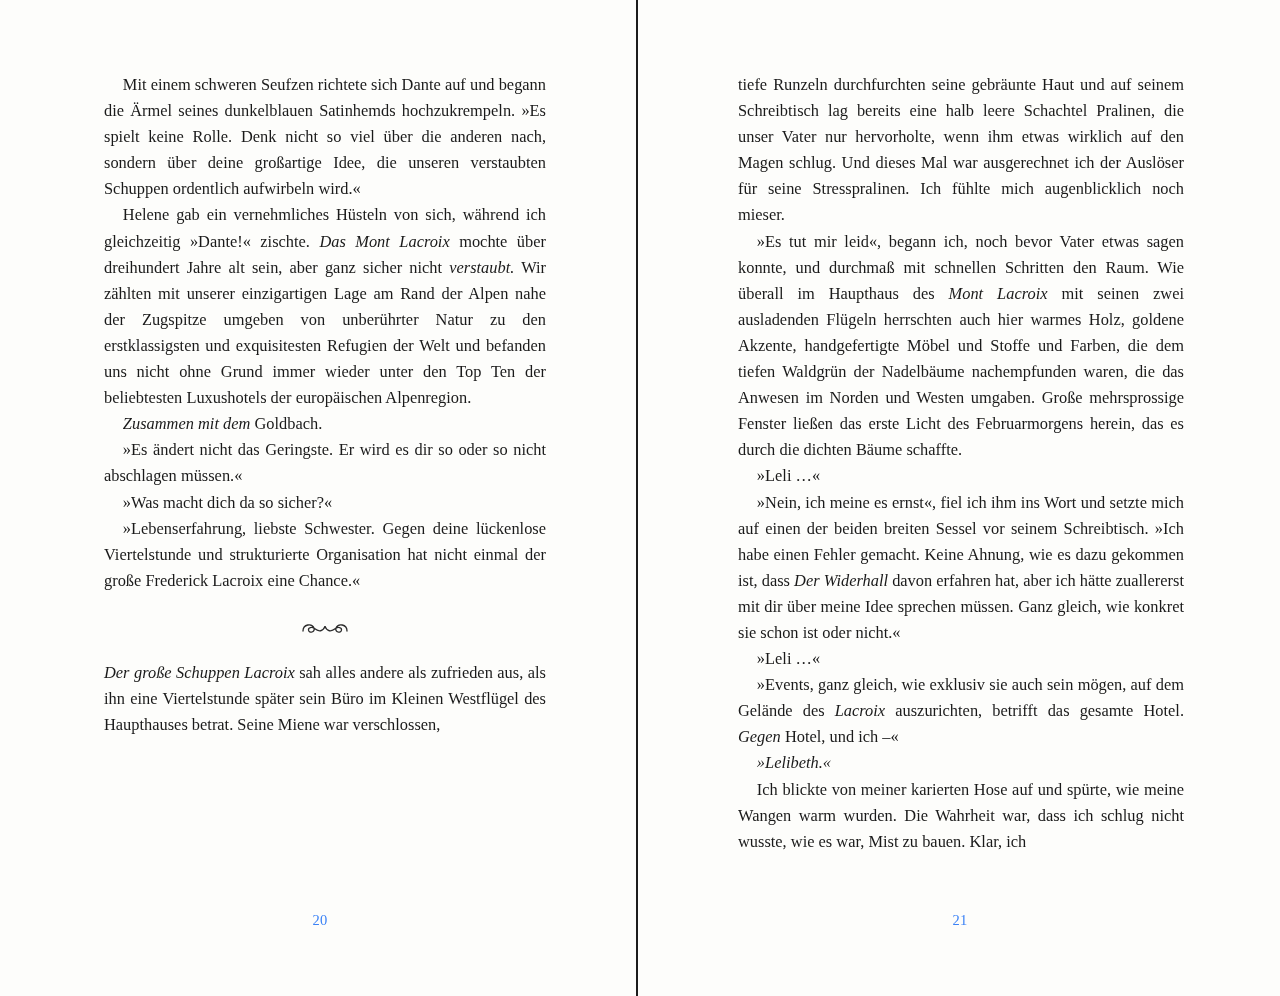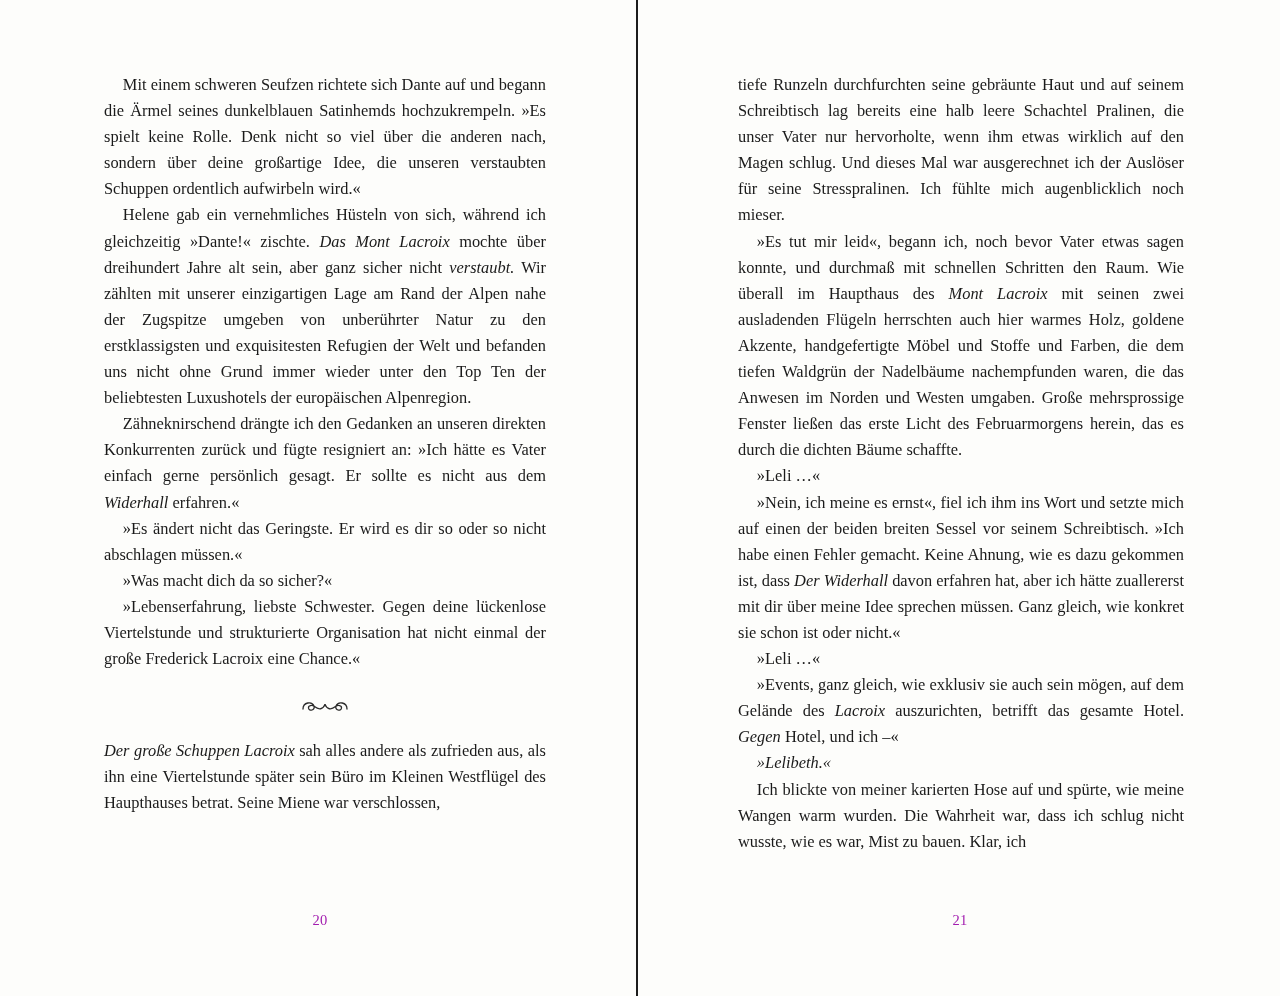--- a/index.html
+++ b/index.html
@@ -70,38 +70,38 @@
     display: inline-block;
     vertical-align: middle;
   }
   .folio {
     position: absolute;
     bottom: 67px;
     width: 100%;
     left: 0;
     text-align: center;
     font-size: 14.5px;
-    color: #a21caf;
+    color: #3b82f6;
     letter-spacing: 0.02em;
   }
   .page-left .folio { padding-right: 8px; }
   .page-right .folio { padding-right: 16px; }
 </style>
 </head>
 <body>
 
 <div class="spread">
 
   <div class="gutter"></div>
 
   <div class="page page-left">
     <div class="text-block" id="left-body">
         <p>Mit einem schweren Seufzen richtete sich Dante auf und begann die Ärmel seines dunkelblauen Satinhemds hochzukrempeln. »Es spielt keine Rolle. Denk nicht so viel über die anderen nach, sondern über deine großartige Idee, die unseren verstaubten Schuppen ordentlich aufwirbeln wird.«</p>
         <p>Helene gab ein vernehmliches Hüsteln von sich, während ich gleichzeitig »Dante!« zischte. <em>Das Mont Lacroix</em> mochte über dreihundert Jahre alt sein, aber ganz sicher nicht <em>verstaubt.</em> Wir zählten mit unserer einzigartigen Lage am Rand der Alpen nahe der Zugspitze umgeben von unberührter Natur zu den erstklassigsten und exquisitesten Refugien der Welt und befanden uns nicht ohne Grund immer wieder unter den Top Ten der beliebtesten Luxushotels der europäischen Alpenregion.</p>
-        <p>Zähneknirschend drängte ich den Gedanken an unseren direkten Konkurrenten zurück und fügte resigniert an: »Ich hätte es Vater einfach gerne persönlich gesagt. Er sollte es nicht aus dem <em>Widerhall</em> erfahren.«</p>
+        <p><em>Zusammen mit dem</em> Goldbach.</p>
         <p>»Es ändert nicht das Geringste. Er wird es dir so oder so nicht abschlagen müssen.«</p>
         <p>»Was macht dich da so sicher?«</p>
         <p>»Lebenserfahrung, liebste Schwester. Gegen deine lückenlose Viertelstunde und strukturierte Organisation hat nicht einmal der große Frederick Lacroix eine Chance.«</p>
       </div>
     <div class="ornament">
       <svg width="52" height="20" viewBox="0 0 52 20" aria-hidden="true">
         <path d="M4 13 C4 6, 13 5, 15 10 C16.5 14, 10 16, 9.5 12 C9.2 9.3, 13 8.6, 15.5 10.6 C20 14.2, 24 13.4, 26 8.6" fill="none" stroke="#2b2b2b" stroke-width="1.3" stroke-linecap="round"></path>
         <path d="M48 13 C48 6, 39 5, 37 10 C35.5 14, 42 16, 42.5 12 C42.8 9.3, 39 8.6, 36.5 10.6 C32 14.2, 28 13.4, 26 8.6" fill="none" stroke="#2b2b2b" stroke-width="1.3" stroke-linecap="round"></path>
       </svg>
     </div>

